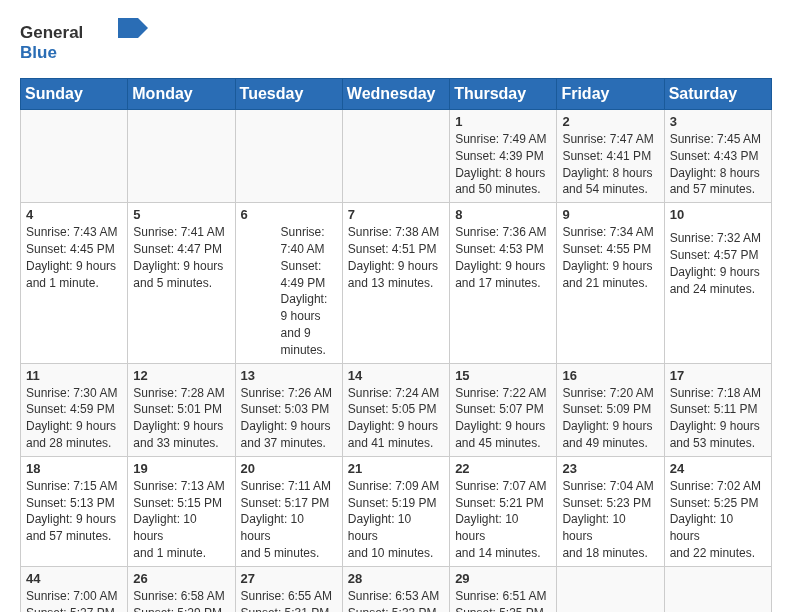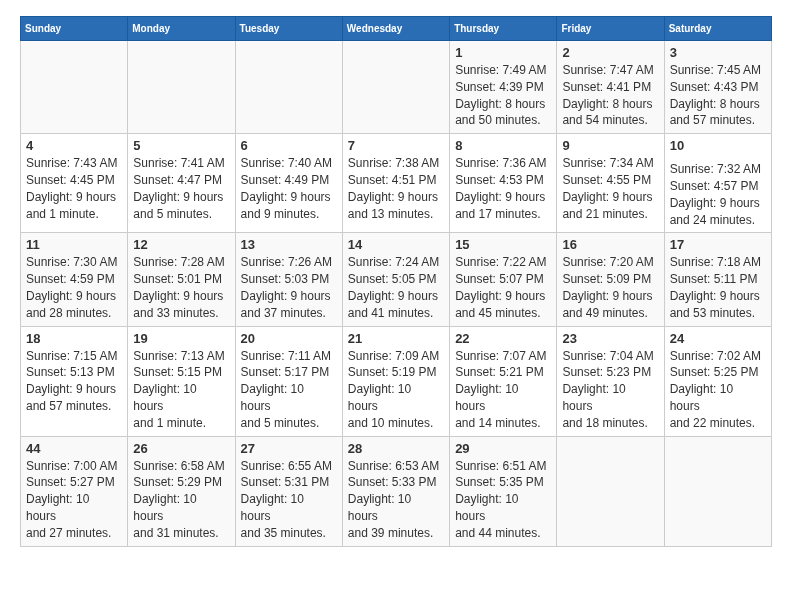--- a/index.html
+++ b/index.html
@@ -39,21 +39,21 @@
     table {
       width: 100%;
       border-collapse: collapse;
       table-layout: fixed;
     }
     thead tr {
       background-color: #2a6db5;
     }
     thead th {
       color: #fff;
-      font-size: 10px;
+      font-size: 16px;
       font-weight: bold;
       padding: 6px 4px;
       text-align: left;
       border: 1px solid #1a5a9a;
     }
     tbody tr {
       vertical-align: top;
     }
     tbody td {
       border: 1px solid #ccc;
@@ -81,20 +81,37 @@
       line-height: 1.4;
     }
     .empty-cell {
       background-color: inherit;
     }
   </style>
 </head>
 <body>
 
 <div class="page">
+  <div class="header-area">
+    <div class="logo">
+      <div>
+        <svg width="130" height="50" viewBox="0 0 130 50">
+
+          <text x="0" y="22" font-family="Arial" font-weight="bold" font-size="17" fill="#333">General</text>
+
+          <polygon points="98,2 118,2 128,12 118,22 98,22" fill="#2a6db5"></polygon>
+          <text x="0" y="42" font-family="Arial" font-weight="bold" font-size="17" fill="#2a6db5">Blue</text>
+        </svg>
+      </div>
+    </div>
+    <div class="title-area">
+      <div class="main-title"></div>
+      <div class="sub-title"></div>
+    </div>
+  </div>
 
   <table>
     <thead>
       <tr>
       <th>Sunday</th>
           <th>Monday</th>
           <th>Tuesday</th>
           <th>Wednesday</th>
           <th>Thursday</th>
           <th>Friday</th>
@@ -139,21 +156,21 @@
           </td>
           <td>
             <span class="day-number">5</span>
             <div class="day-info" style="white-space: pre-line;">Sunrise: 7:41 AM
 Sunset: 4:47 PM
 Daylight: 9 hours
 and 5 minutes.</div>
           </td>
           <td>
             <span class="day-number">6</span>
-            <div class="day-info" style="white-space: pre-line;">Sunrise: 7:40 AM
+            <div class="day-info" style="white-space: pre-line; margin-left: 40px;">Sunrise: 7:40 AM
 Sunset: 4:49 PM
 Daylight: 9 hours
 and 9 minutes.</div>
           </td>
           <td>
             <span class="day-number">7</span>
             <div class="day-info" style="white-space: pre-line;">Sunrise: 7:38 AM
 Sunset: 4:51 PM
 Daylight: 9 hours
 and 13 minutes.</div>

